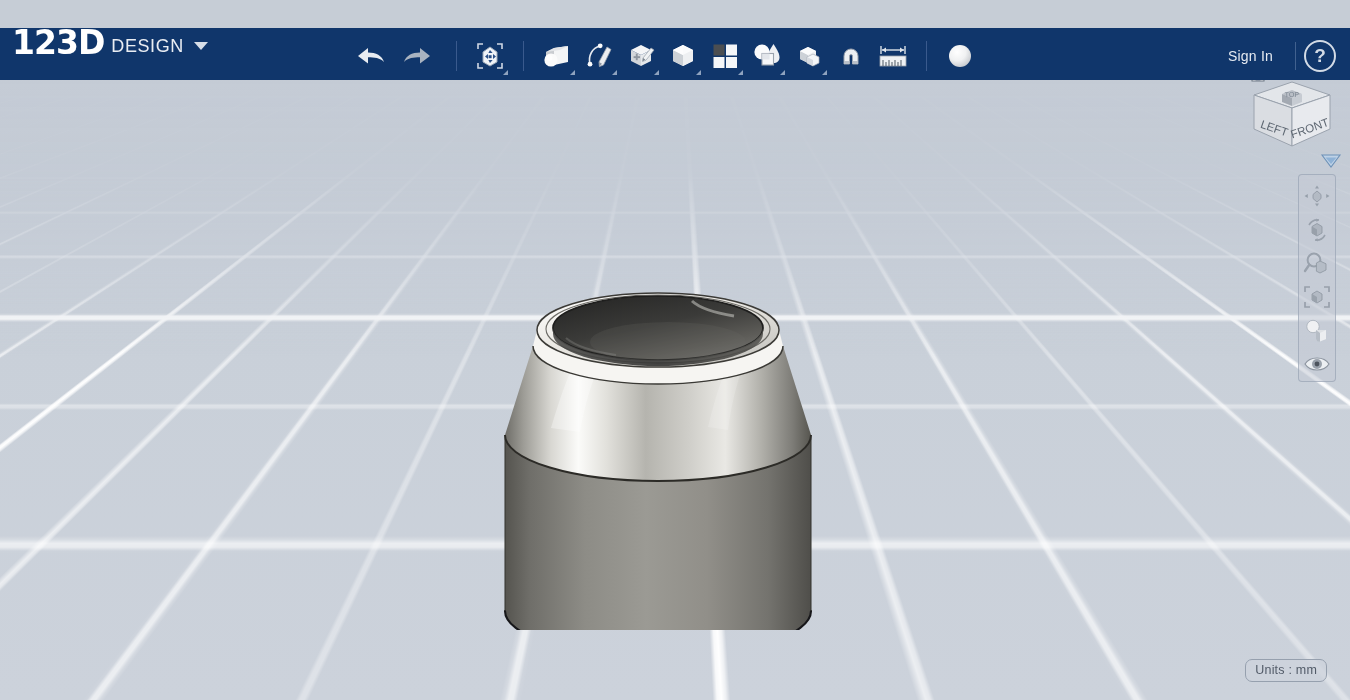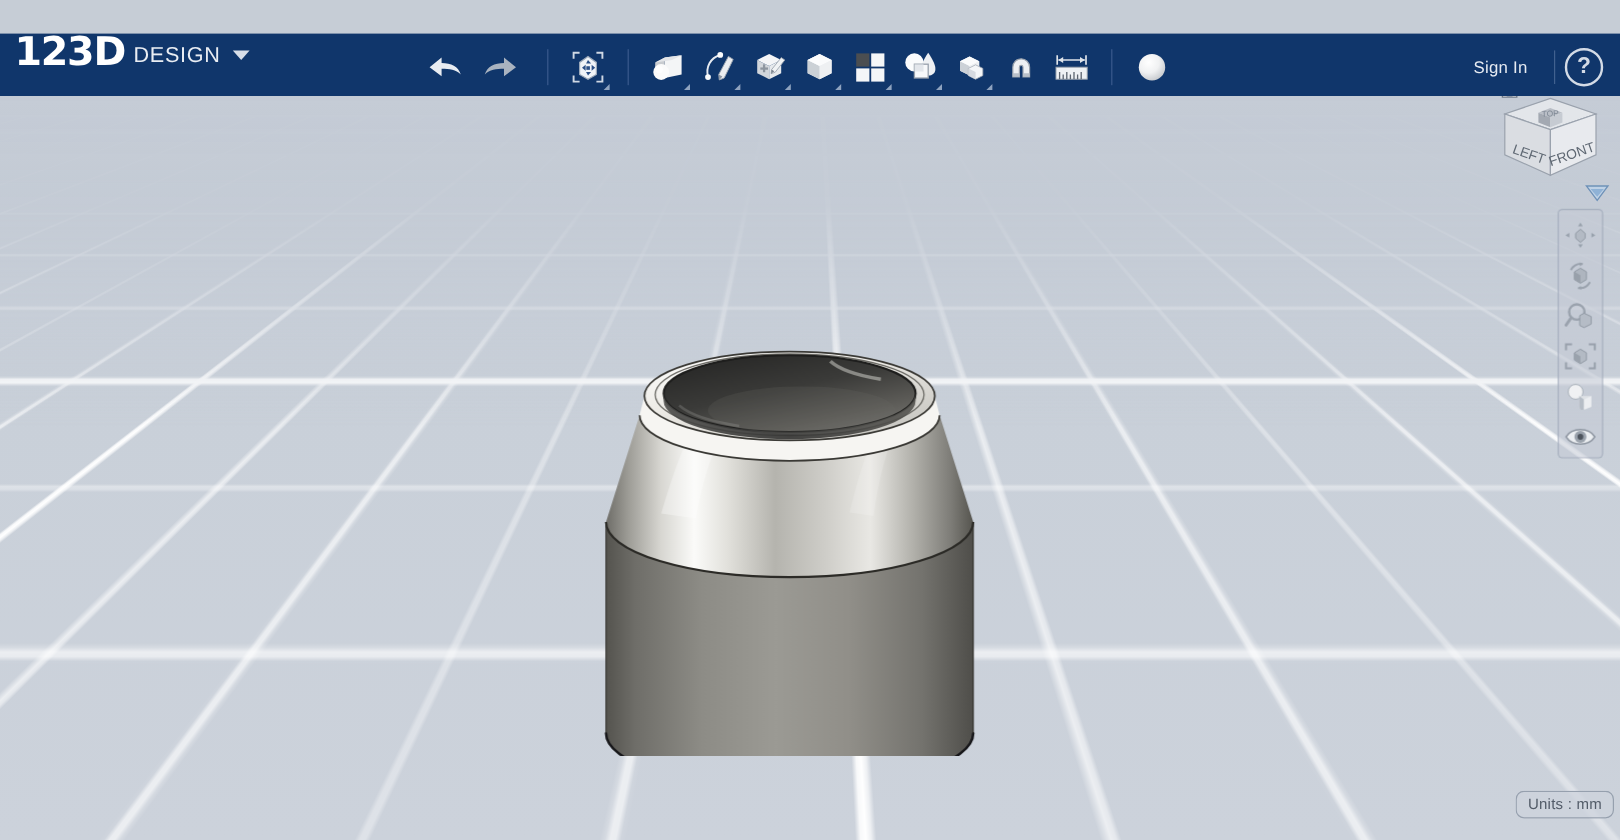--- a/index.html
+++ b/index.html
@@ -170,21 +170,21 @@
     padding-top:4px;
   }
   .nav-btn {
     width:34px; height:34px;
     display:flex; align-items:center; justify-content:center;
     cursor:pointer; border-radius:3px;
   }
 
   
   #units {
-    position:absolute; right:5px; bottom:18px;
+    position:absolute; right:23px; bottom:18px;
     border:1px solid #96a0ae;
     border-radius:7px;
     background:rgba(205,211,220,0.72);
     color:#525b68;
     font-size:12.5px;
     padding:3px 9px 4px 9px;
     cursor:pointer; user-select:none;
     letter-spacing:.2px;
   }
 </style>

